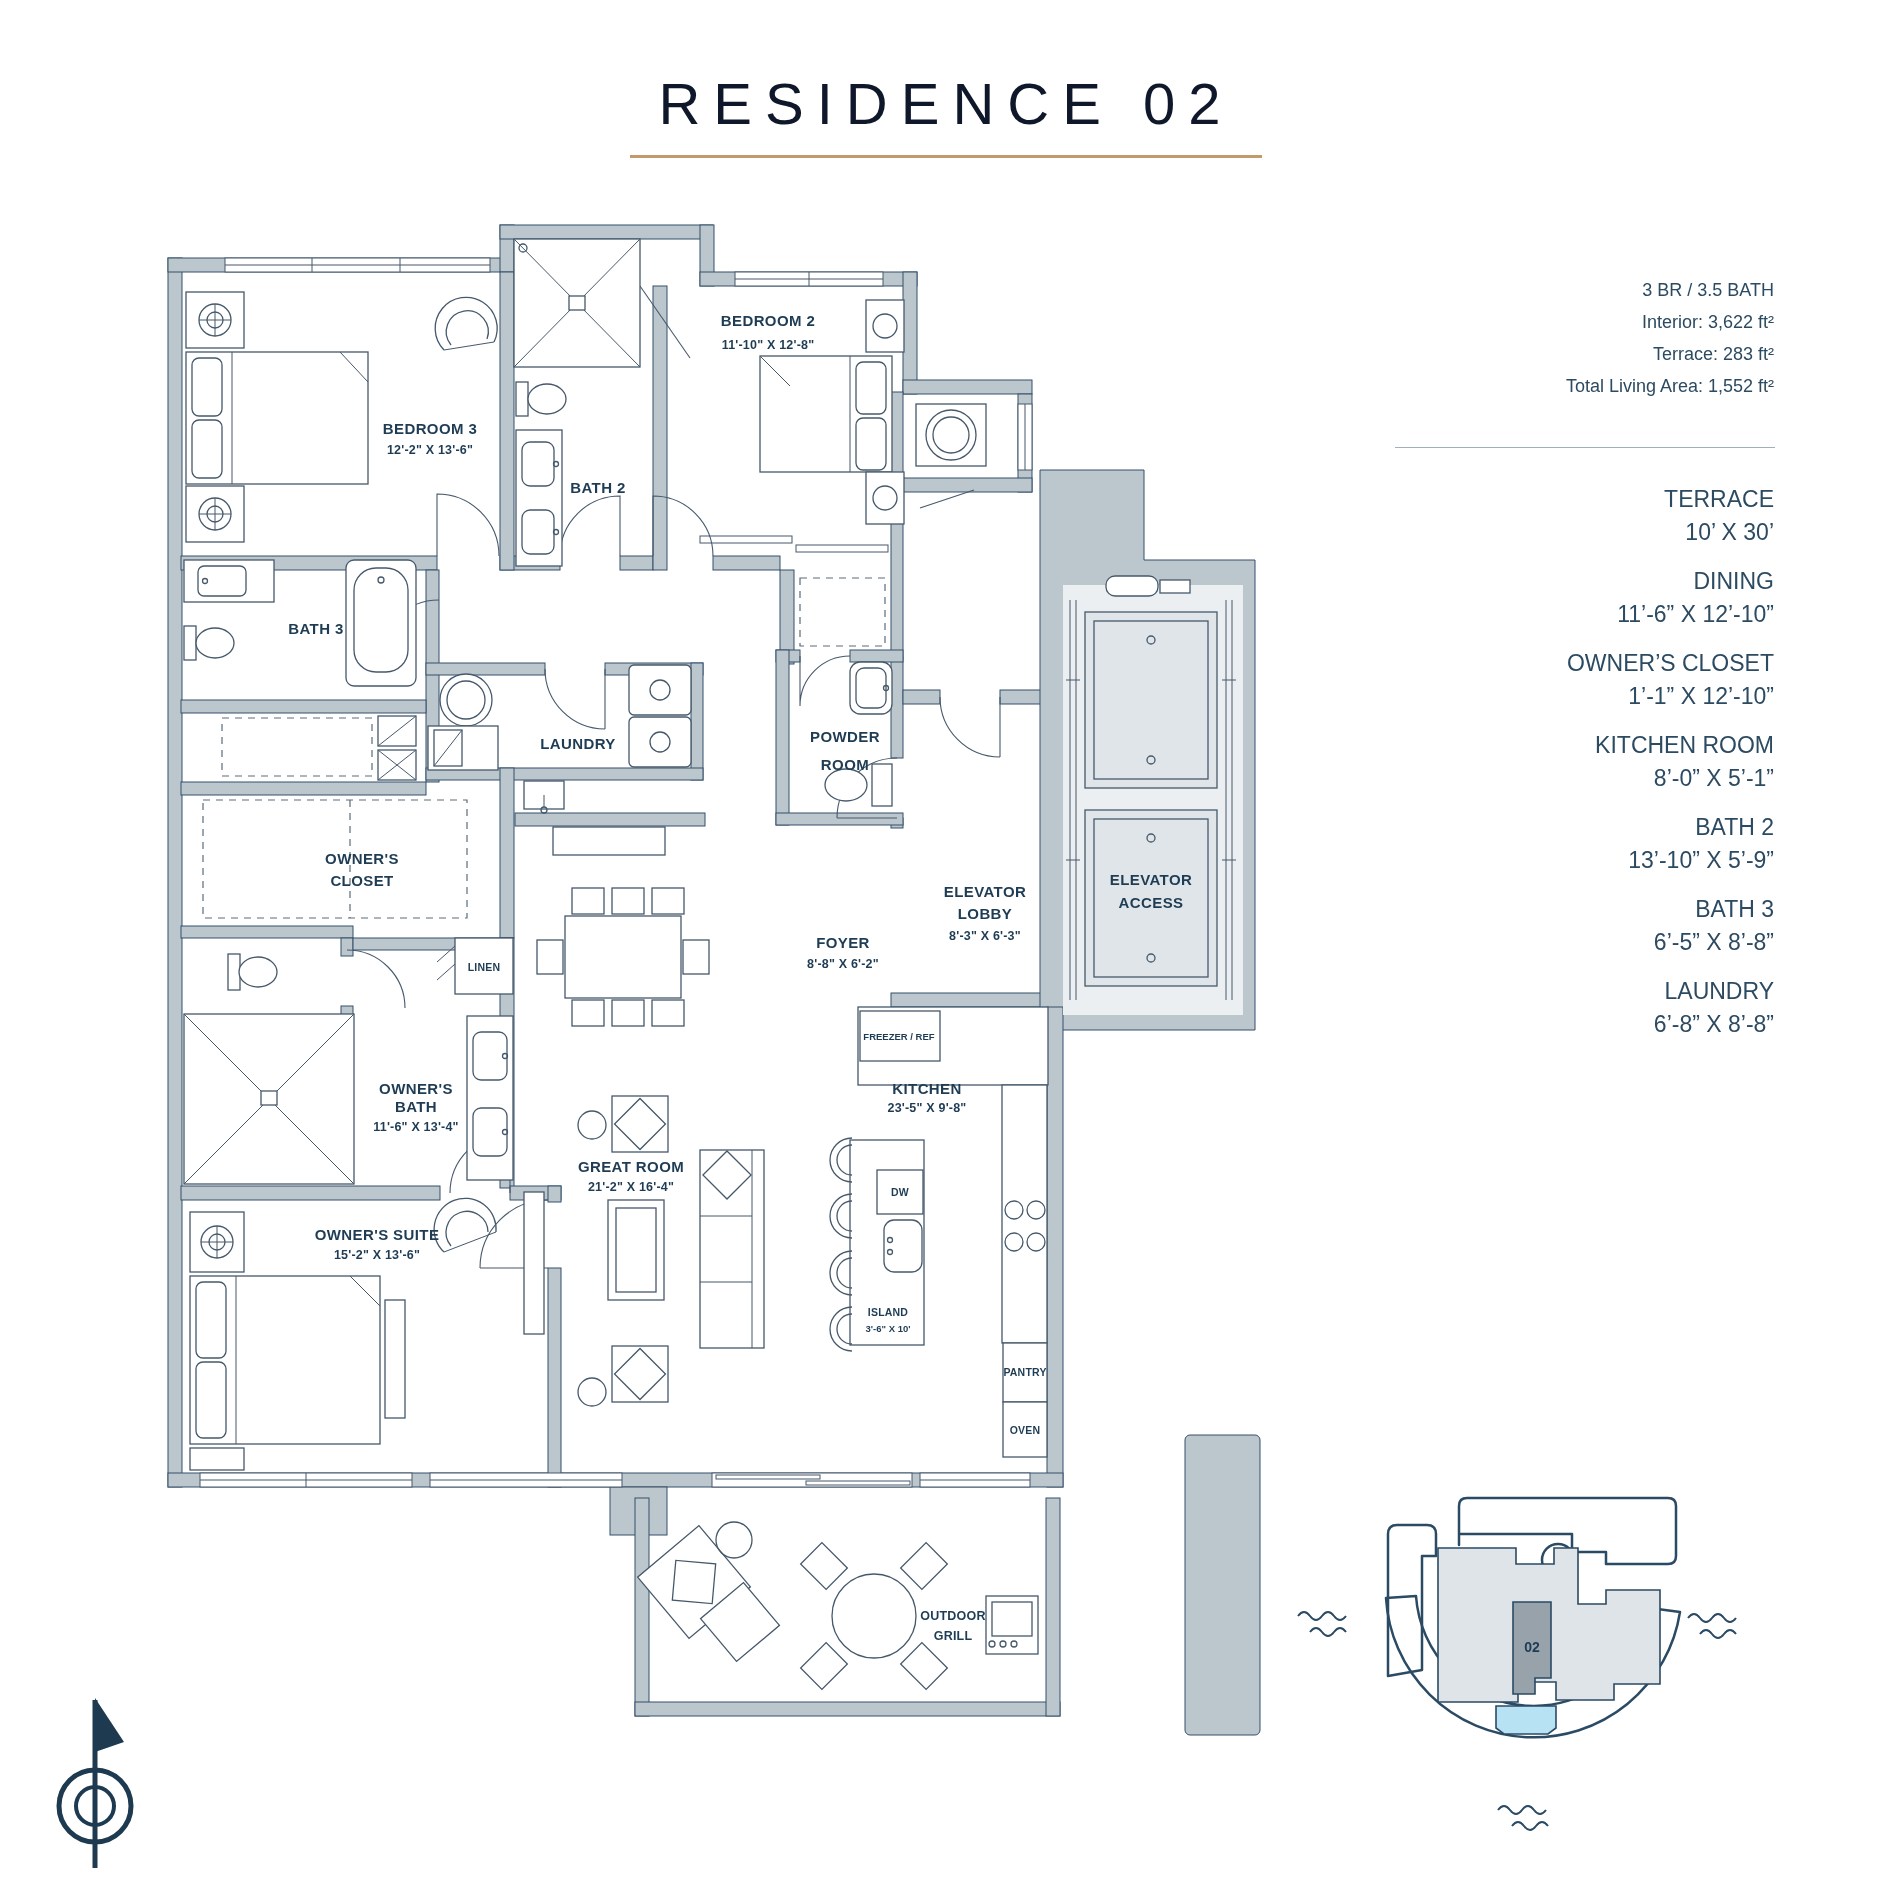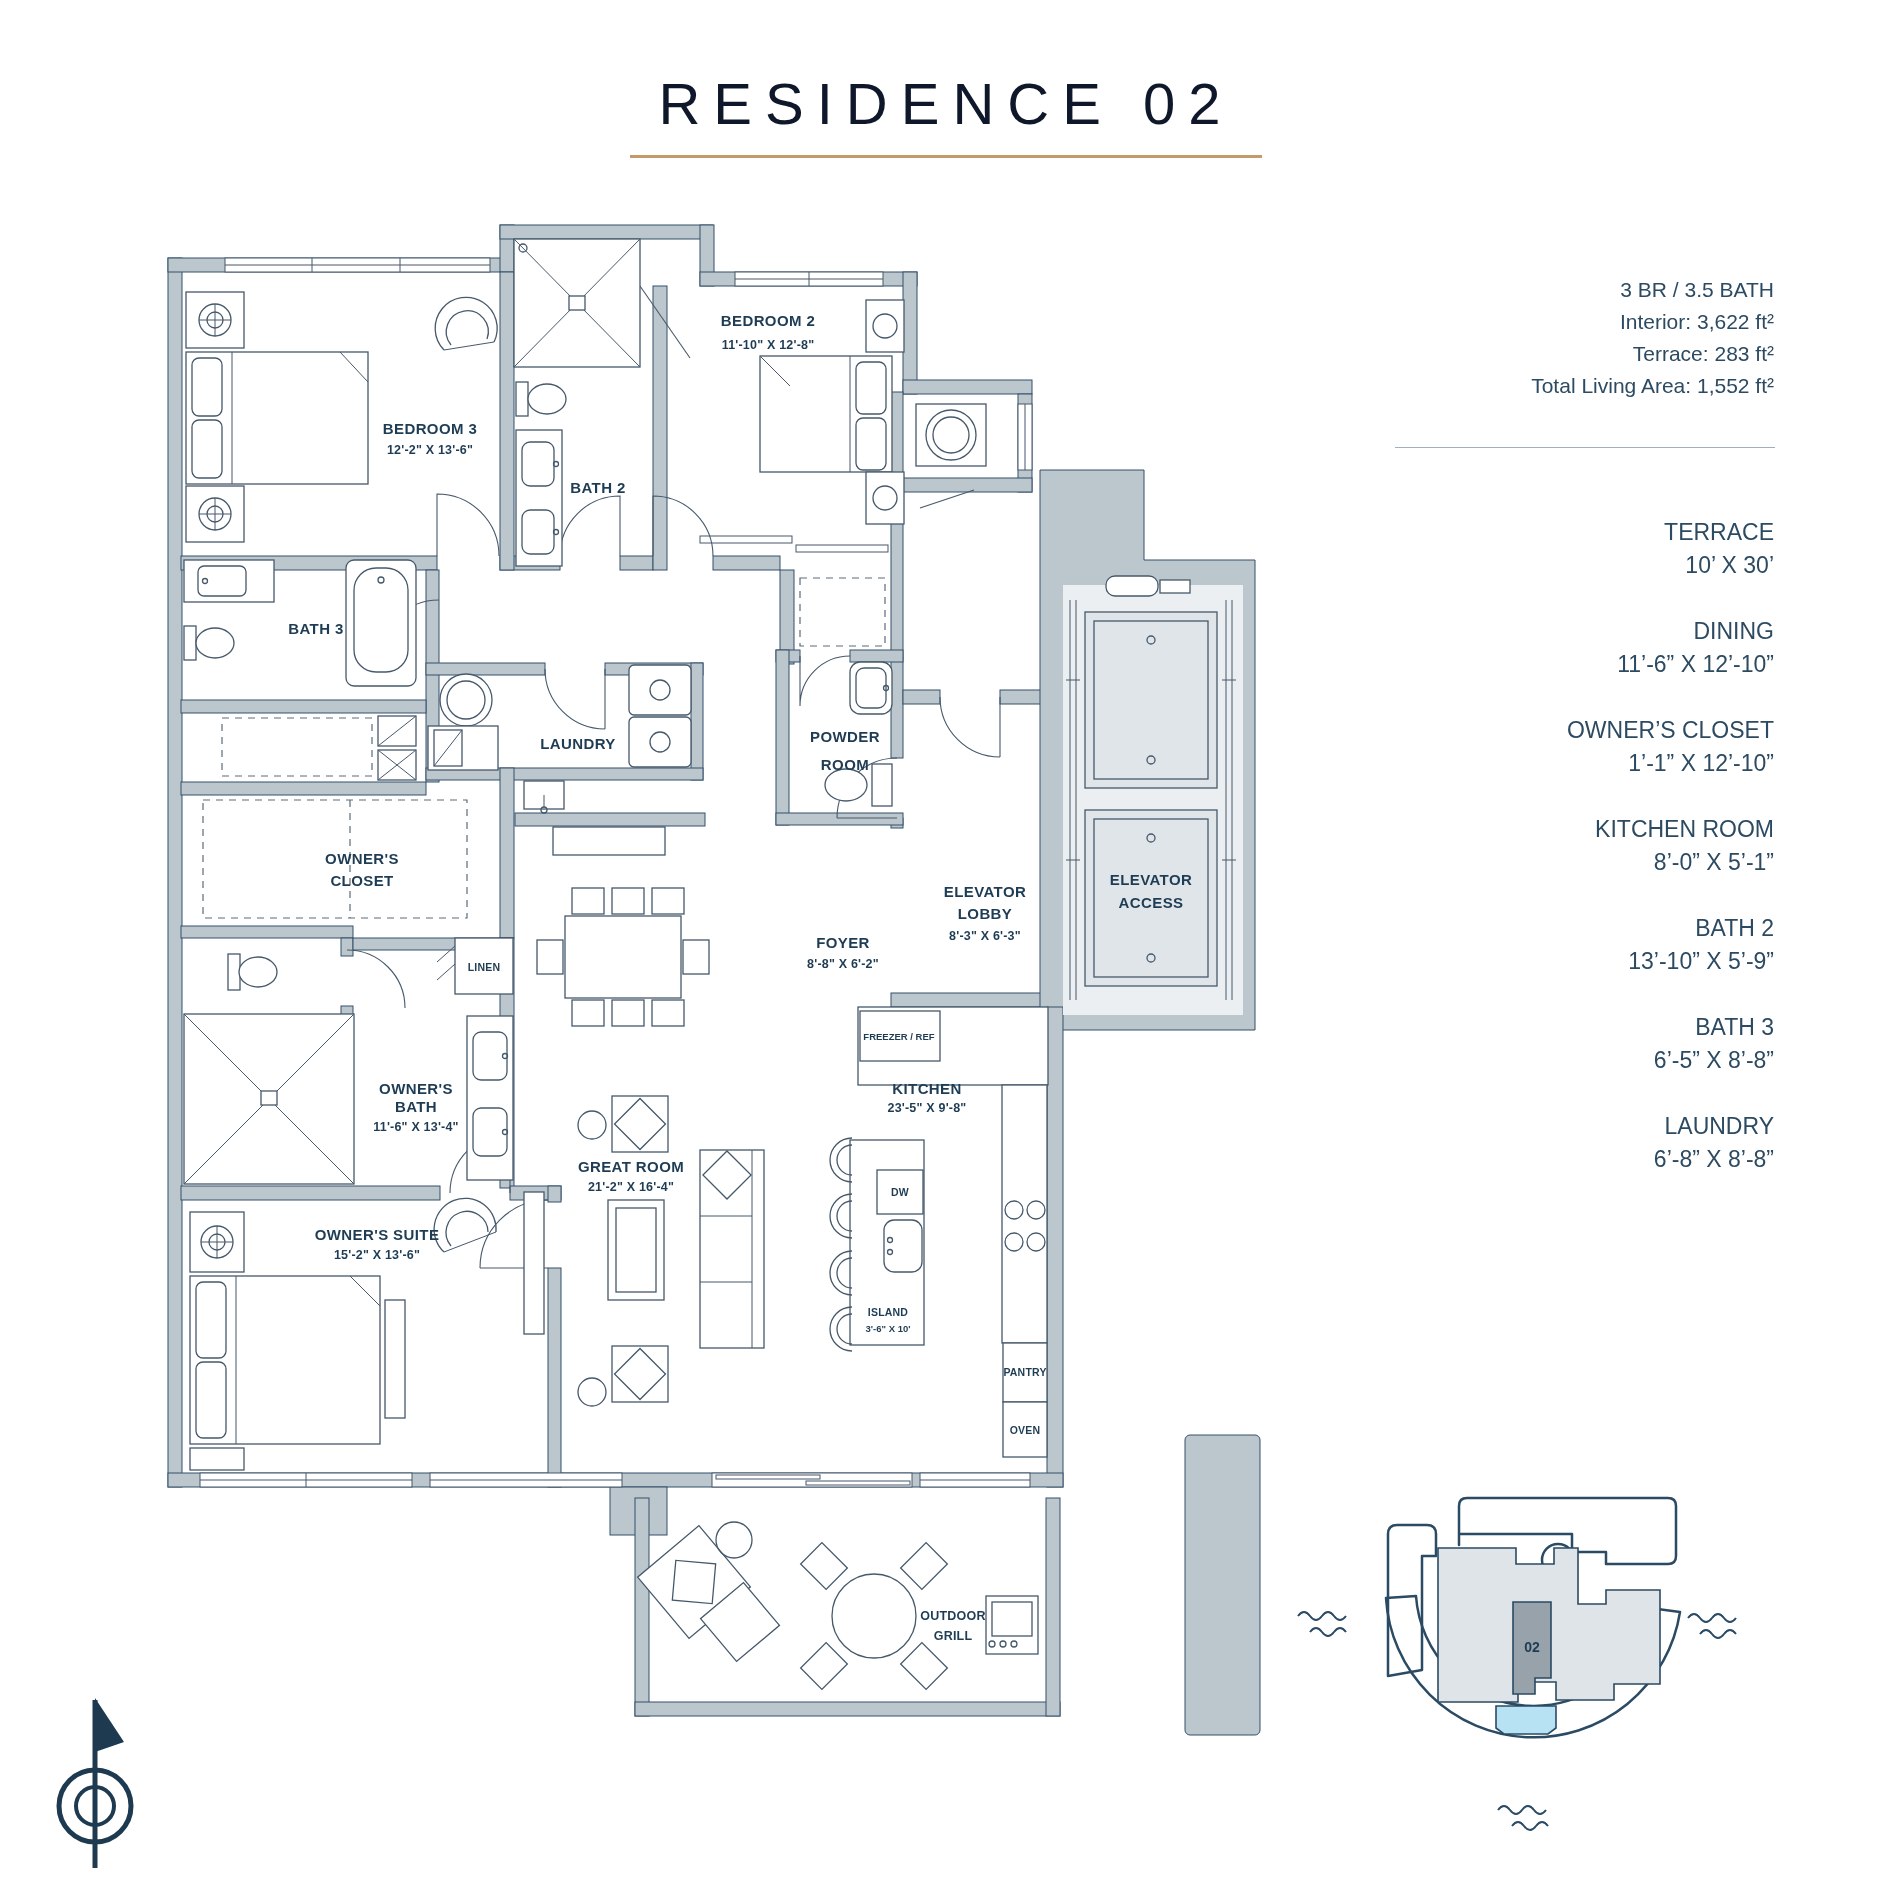--- a/index.html
+++ b/index.html
@@ -4,26 +4,26 @@
 <style>
   html,body{margin:0;padding:0;background:#ffffff;}
   body{width:1892px;height:1892px;position:relative;font-family:"Liberation Sans",sans-serif;color:#2c4a61;}
 
   .title-wrap{position:absolute;top:70px;left:0;width:100%;text-align:center;}
   .title-wrap h1{display:inline-block;margin:0;padding:0 28px 18px 28px;
     font-size:58px;font-weight:400;letter-spacing:13px;color:#0f172a;
     border-bottom:3px solid #c49a6a;white-space:nowrap;}
 
   .summary{position:absolute;top:274px;right:118px;text-align:right;
-    font-size:21px;line-height:32px;color:#2c4a61;}
+    font-size:18px;line-height:32px;color:#2c4a61;}
   .divider{position:absolute;top:447px;right:117px;width:380px;height:0;
     border-top:1px solid #9fb0ba;}
   .rooms{position:absolute;top:483px;right:118px;text-align:right;
     font-size:23px;line-height:33px;color:#2c4a61;}
-  .rooms .grp{margin-bottom:16px;margin-top:33px;}
+  .rooms .grp{margin-bottom:16px;}
 
   svg text{font-family:"Liberation Sans",sans-serif;fill:#1e3c54;}
   .lbl{font-size:15px;font-weight:700;letter-spacing:.4px;}
   .dim{font-size:12.5px;font-weight:700;letter-spacing:.2px;}
   .sm{font-size:10.5px;font-weight:700;letter-spacing:.2px;}
   .xs{font-size:9.5px;font-weight:700;}
 
   .w{fill:#bcc6cd;stroke:#35506a;stroke-width:1;}
   .f{fill:#ffffff;stroke:#46596b;stroke-width:1.3;}
   .fn{fill:none;stroke:#46596b;stroke-width:1.3;}

